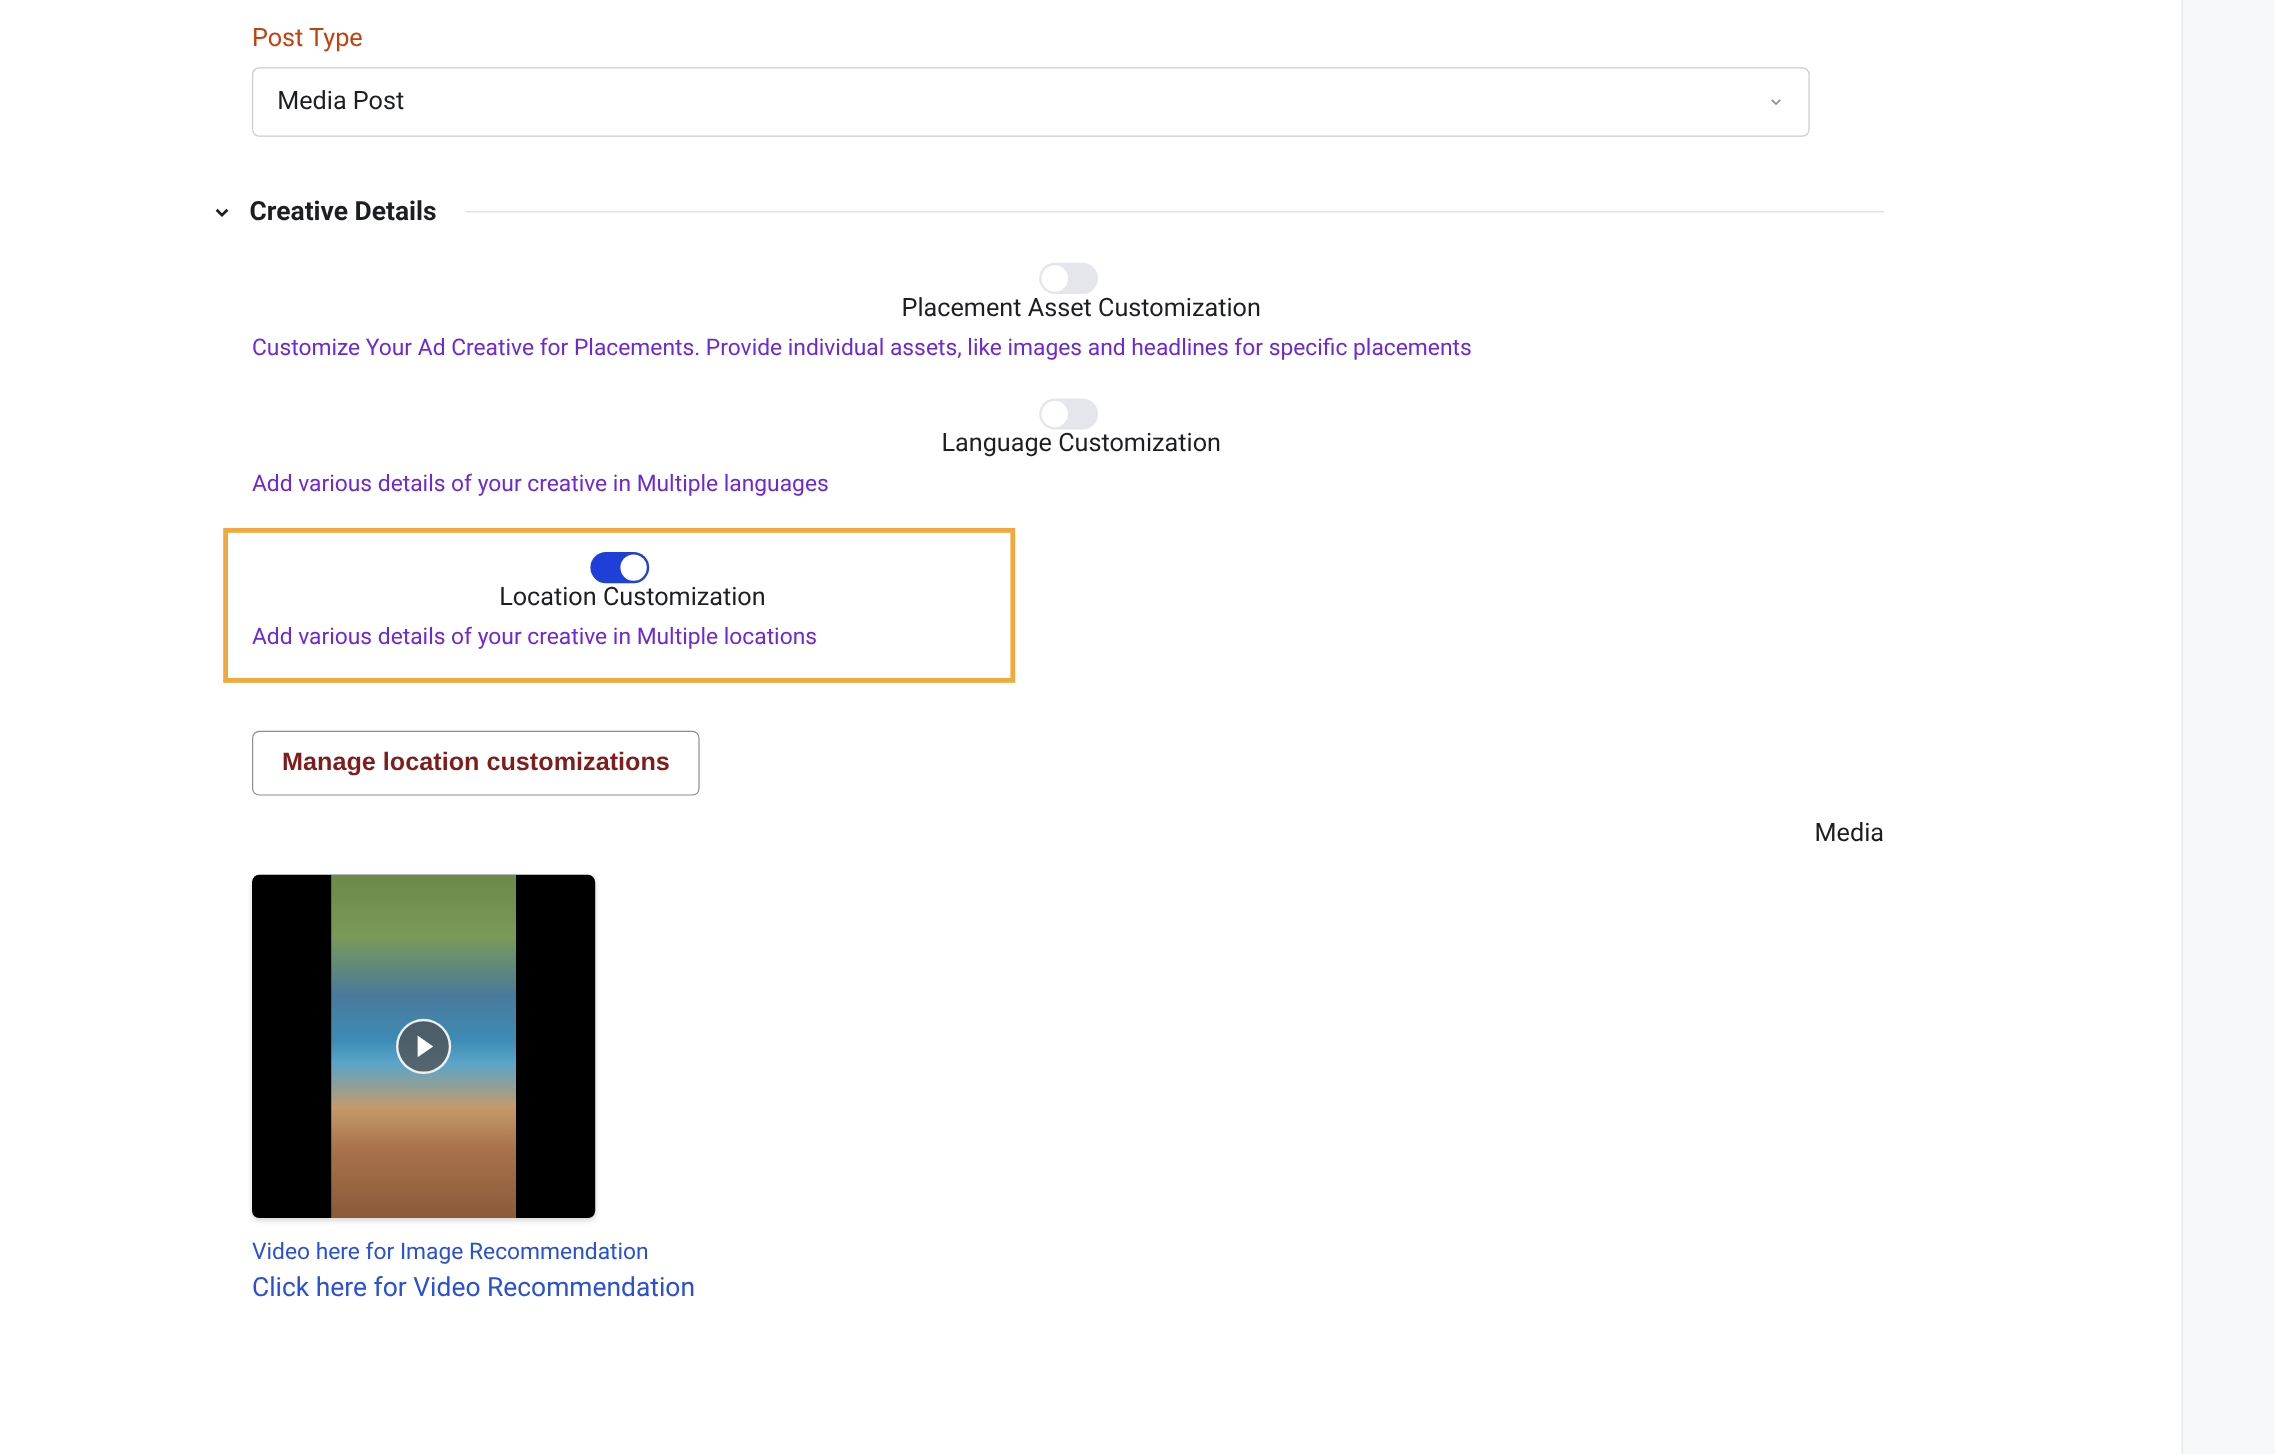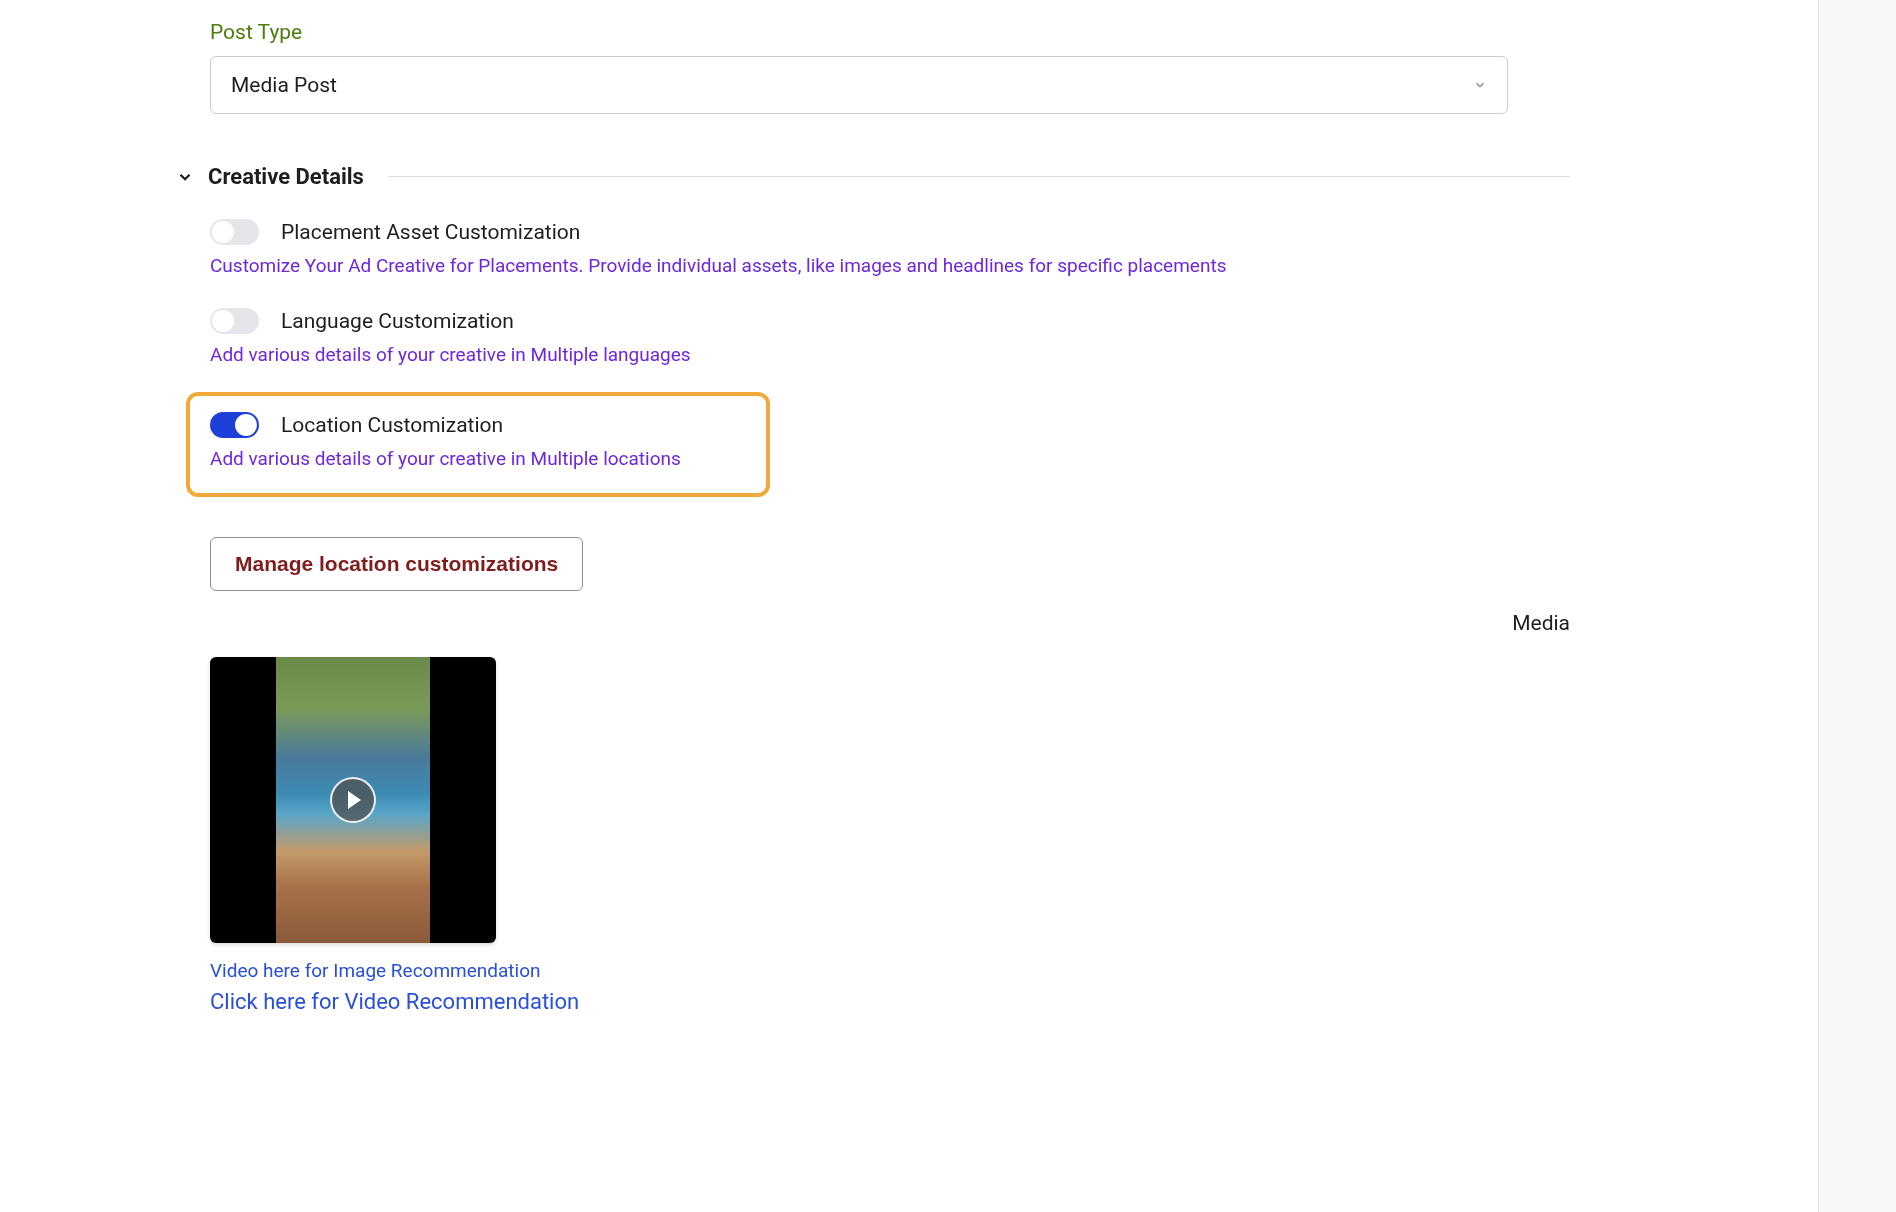--- a/index.html
+++ b/index.html
@@ -26,21 +26,21 @@
     }
     .content {
       padding: 20px 0 0 210px;
       width: 1570px;
     }
     .field-group {
       margin-bottom: 30px;
     }
     .field-label {
       font-size: 21px;
-      color: #4d7c0f;
+      color: #c2410c;
       margin-bottom: 12px;
       display: block;
     }
     .select-box {
       width: 1298px;
       height: 58px;
       border: 1px solid #c9ccd1;
       border-radius: 6px;
       display: flex;
       align-items: center;
@@ -81,20 +81,21 @@
       background: #dadde1;
       margin-left: 24px;
     }
     .toggle-row {
       margin-bottom: 28px;
     }
     .toggle-header {
       display: flex;
       align-items: center;
       margin-bottom: 8px;
+      flex-direction: column;
     }
     .toggle-switch {
       width: 49px;
       height: 26px;
       border-radius: 13px;
       background: #e4e6eb;
       position: relative;
       cursor: pointer;
       flex-shrink: 0;
     }
@@ -119,24 +120,24 @@
       color: #1c1e21;
       margin-left: 22px;
     }
     .toggle-desc {
       font-size: 19px;
       color: #6d28d9;
       line-height: 1.4;
     }
     .highlighted-box {
       border: 4px solid #f0a93a;
-      border-radius: 12px;
+      border-radius: 0;
       padding: 16px 20px 20px 20px;
       margin-left: -24px;
-      width: 584px;
+      width: 660px;
       margin-bottom: 40px;
       margin-top: -4px;
     }
     .highlighted-box .toggle-row {
       margin-bottom: 0;
     }
     .manage-button {
       border: 1px solid #8a8d91;
       border-radius: 6px;
       background: #ffffff;

